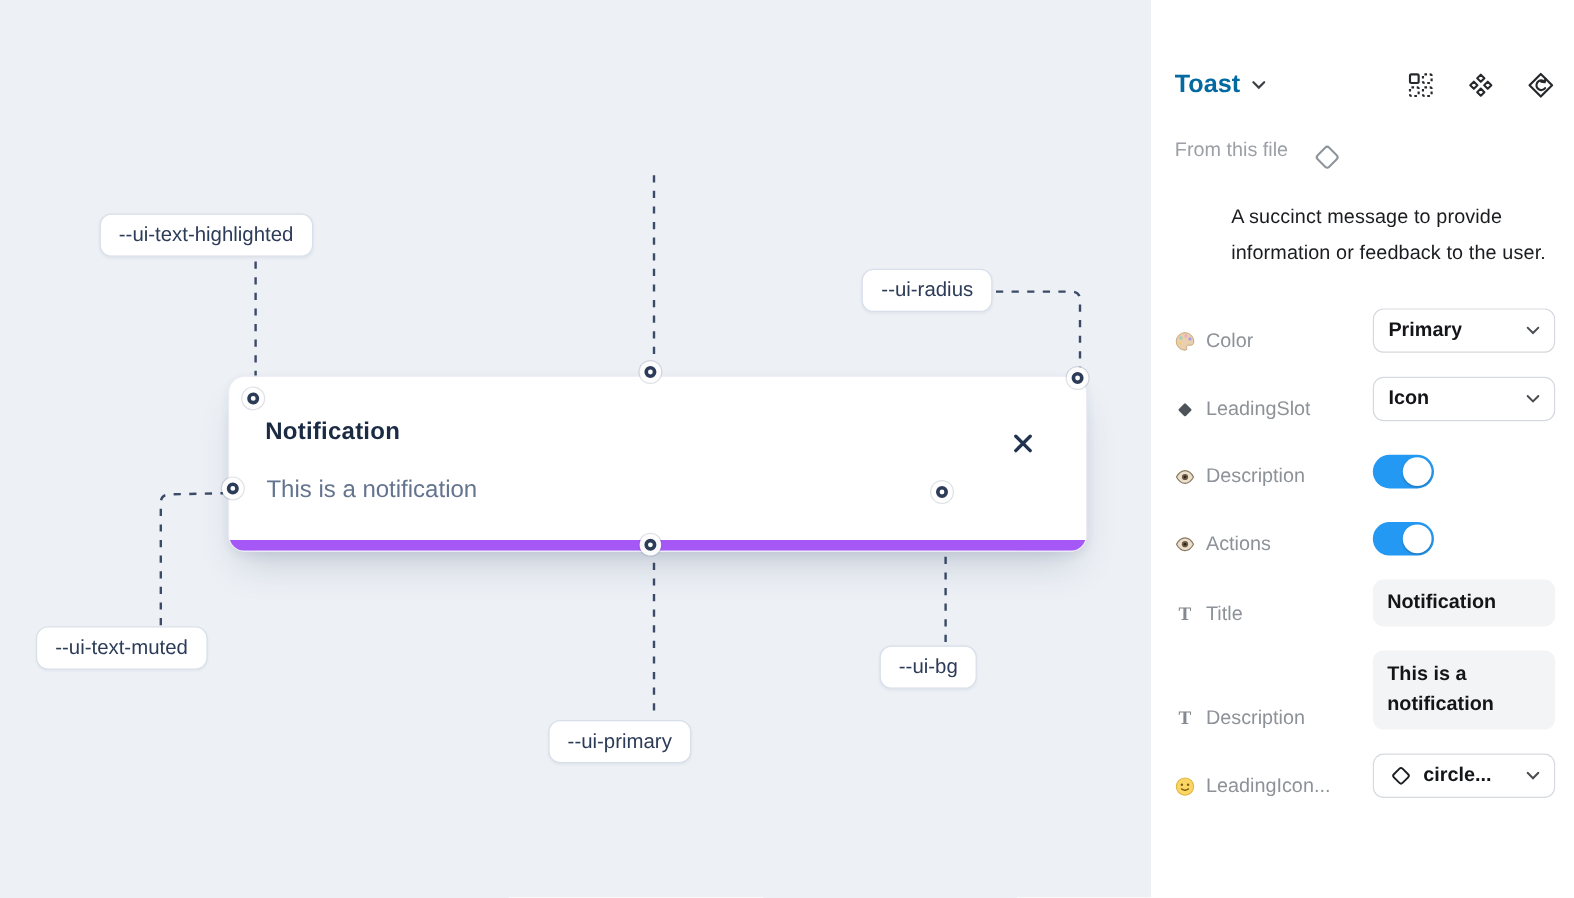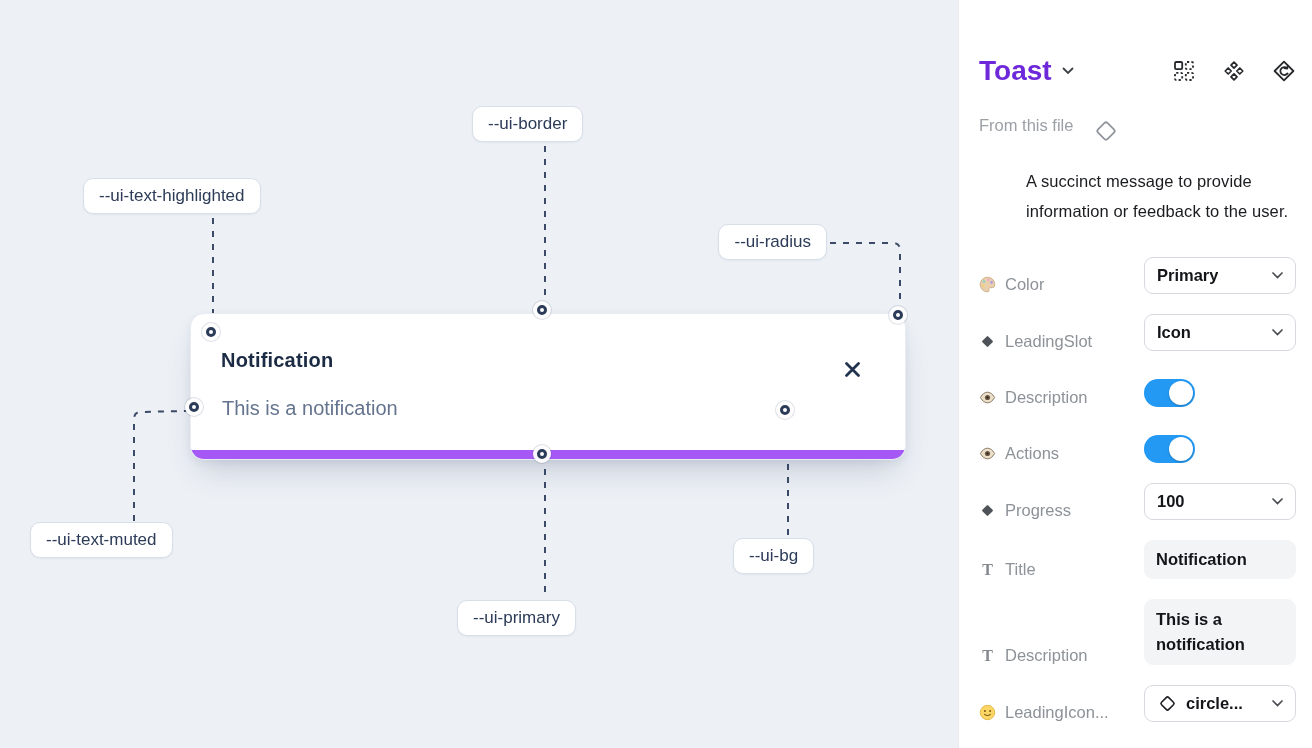--- a/index.html
+++ b/index.html
@@ -29,21 +29,21 @@
 
   .pill { position:absolute; display:inline-block; background:#ffffff;
     border:1px solid #d7dfe9; border-radius:10px; padding:7px 15px;
     font-size:17px; color:#2c3b57; white-space:nowrap;
     box-shadow:0 1px 2px rgba(25,40,70,.05); }
 
   
   .panel { position:relative; width:354px; height:748px; background:#ffffff;
     border-left:1px solid #e8e9ed; padding:56px 16px 0 20px; flex:0 0 354px; }
   .panel-header { display:flex; align-items:center; height:30px; }
-  .panel-title { font-size:28px; font-weight:700; color:#6d28d9; }
+  .panel-title { font-size:21px; font-weight:700; color:#0369a1; }
   .title-chevron { margin-left:10px; display:flex; }
   .header-icons { margin-left:auto; display:flex; align-items:center; gap:26px; }
   .hicon { width:24px; height:24px; display:flex; align-items:center; justify-content:center; cursor:pointer; }
 
   .source-row { display:flex; margin-top:30px; height:28px; }
   .source-label { font-size:16.5px; color:#9b9fa6; }
   .source-diamond { margin-left:18px; display:flex; }
 
   .panel-desc { margin-top:22px; font-size:16.5px; line-height:30px; color:#1b1c1f;
     letter-spacing:.1px; width:312px;margin-left:47px; }
@@ -100,21 +100,20 @@
       <div class="toast-progress" style="background:#a558f5;"></div>
     </div>
 
     <div class="anchor" style="left:206px; top:327px;"></div>
     <div class="anchor" style="left:537px; top:305px;"></div>
     <div class="anchor" style="left:893px; top:310px;"></div>
     <div class="anchor" style="left:189px; top:402px;"></div>
     <div class="anchor" style="left:537px; top:449px;"></div>
     <div class="anchor" style="left:780px; top:405px;"></div>
 
-    <div class="pill" style="left:472px; top:106px;">--ui-border</div>
     <div class="pill" style="left:83px;  top:178px;">--ui-text-highlighted</div>
     <div class="pill" style="right:131px; top:224px;">--ui-radius</div>
     <div class="pill" style="left:30px;  top:522px;">--ui-text-muted</div>
     <div class="pill" style="left:457px; top:600px;">--ui-primary</div>
     <div class="pill" style="left:733px; top:538px;">--ui-bg</div>
   </div>
 
   <aside class="panel">
 
     <div class="panel-header">
@@ -239,40 +238,20 @@
           </span>
           <span class="plabel">Actions</span>
         </span>
         <div class="pcontrol">
           <div class="toggle" style="background:#2499f3;">
               <span class="knob"></span>
             </div>
         </div>
       </div>
 
-      <div class="prow">
-        <span class="plabelwrap">
-          <span class="picon">
-            <svg width="15" height="15" viewBox="0 0 15 15">
-              <rect x="3.4" y="3.4" width="8.2" height="8.2" rx="1" transform="rotate(45 7.5 7.5)" fill="#4e5359"></rect>
-            </svg>
-          </span>
-          <span class="plabel">Progress</span>
-        </span>
-        <div class="pcontrol">
-          <div class="select">
-            <span class="val">100</span>
-            <span class="chev">
-              <svg width="11" height="7" viewBox="0 0 11 7">
-                  <path d="M1 1 L5.5 5.5 L10 1" fill="none" stroke="#4a4d52" stroke-width="1.7" stroke-linecap="round"></path>
-                </svg>
-            </span>
-          </div>
-        </div>
-      </div>
 
       <div class="prow">
         <span class="plabelwrap">
           <span class="ticon">T</span>
           <span class="plabel">Title</span>
         </span>
         <div class="pcontrol">
           <div class="tfield">
             <span class="val">Notification</span>
           </div>

